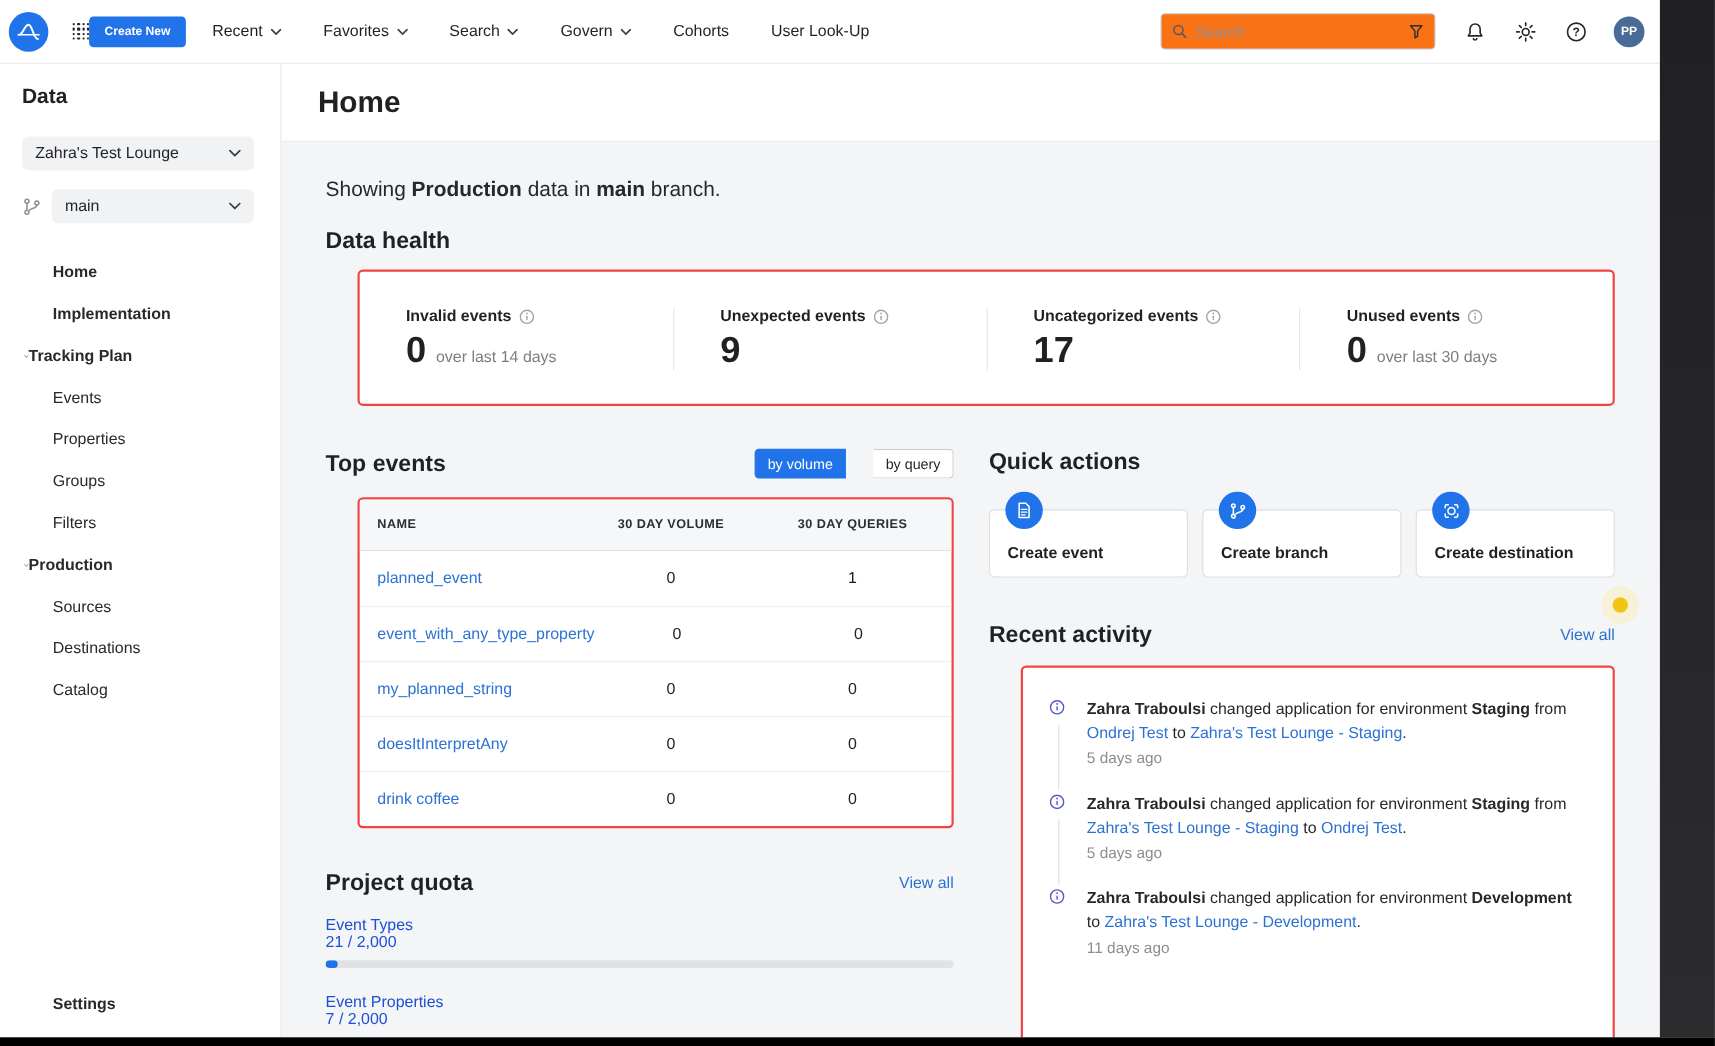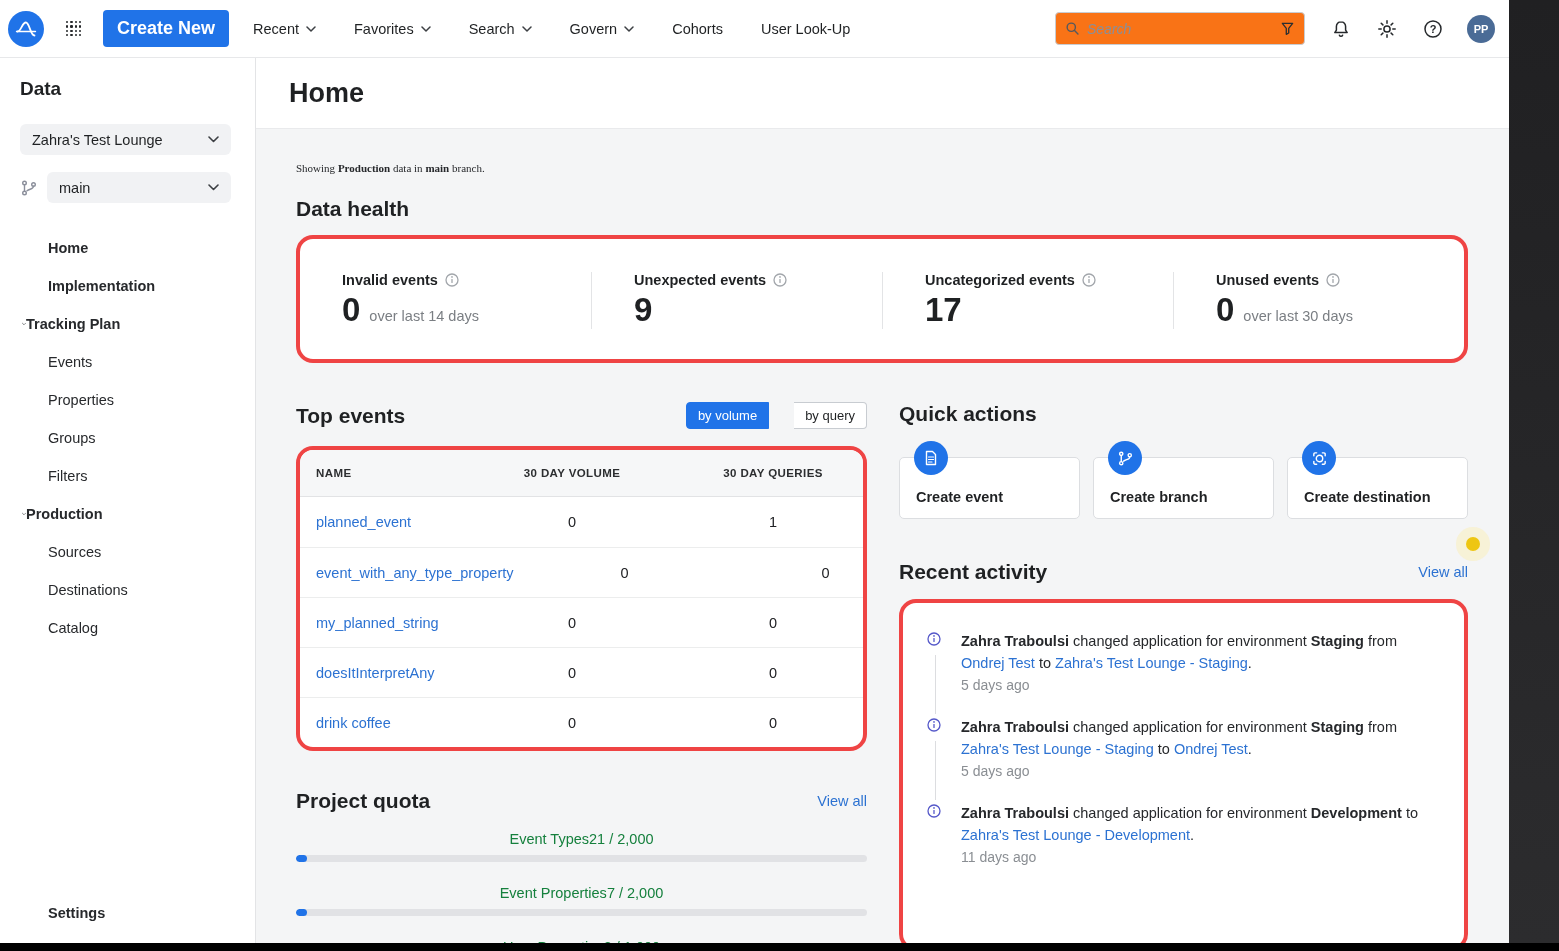--- a/index.html
+++ b/index.html
@@ -8,21 +8,21 @@
   a { text-decoration:none; }
 
   
   .topbar { position:absolute; top:0; left:0; width:1509px; height:58px; background:#fff;
             border-bottom:1px solid #e7e8ea; display:flex; align-items:center; z-index:5; }
   .logo-circle { width:36px; height:36px; border-radius:50%; background:#2073e8; margin-left:8px;
                  display:flex; align-items:center; justify-content:center; flex:0 0 auto; }
   .apps-grid { margin-left:22px; width:15px; height:15px; display:grid;
                grid-template-columns:repeat(4,1fr); grid-template-rows:repeat(4,1fr); gap:2px; }
   .apps-grid i { background:#25272a; border-radius:1px; }
-  .btn-create { margin-left:22px; background:#2073e8; color:#fff; font-size:18px; font-weight:700;
+  .btn-create { background:#2073e8; color:#fff; font-size:11px; font-weight:700;
                 border:none; border-radius:4px; padding:8px 14px; cursor:pointer; }
   .topnav { display:flex; align-items:center; margin-left:24px; gap:38px; }
   .nav-item { display:flex; align-items:center; gap:7px; font-size:14.5px; color:#1f2123; cursor:pointer; }
   .chev { display:flex; align-items:center; color:#3c3f43; }
   .top-right { margin-left:auto; display:flex; align-items:center; margin-right:14px; }
   .searchbox { width:250px; height:33px; border:1px solid #c8ccd1; border-radius:4px; background:#f97316;
                display:flex; align-items:center; padding:0 9px; }
   .searchbox input { border:none; outline:none; flex:1; font-size:14px; font-style:italic; color:#42464b;
                      font-family:"Liberation Sans", sans-serif; background:transparent; margin-left:7px; }
   .searchbox input::placeholder { color:#8a8f98; }
@@ -52,58 +52,58 @@
   .snav-row.t-child  { padding-left:48px; font-weight:400;align-items:center; }
   .snav-row.t-section{ font-weight:700; }
   .side-settings { position:absolute; bottom:22px; left:48px; font-size:14.5px; font-weight:700; color:#27292c; cursor:pointer; }
 
   
   .main { position:absolute; top:58px; left:256px; width:1253px; height:885px; background:#f4f5f6; overflow:hidden; }
   .main-header { background:#fff; height:71px; display:flex; align-items:center; padding-left:33px;
                  border-bottom:1px solid #e9eaec; }
   .page-title { font-size:27px; font-weight:700; color:#1f2123; }
   .content { padding:33px 41px 0 40px; }
-  .intro { font-size:11px; color:#26282b;font-family:Liberation Serif, serif; }
+  .intro { font-size:19px; color:#26282b; }
   .intro b { font-weight:700; }
   .h2 { font-size:21px; font-weight:700; color:#1f2123; }
   .sec-health-title { margin-top:23px; }
 
-  .card { background:#fff; border:4px solid #ef4444; border-radius:17px; }
+  .card { background:#fff; border:2px solid #ef4444; border-radius:5px;margin-left:29px; }
   .health-card { margin-top:14px; display:grid; grid-template-columns:repeat(4,1fr); padding:33px 0 30px; }
   .metric { padding-left:42px; }
   .metric + .metric { border-left:1px solid #e3e4e6; }
   .m-label { font-size:14.5px; font-weight:700; color:#1f2123; display:flex; align-items:center; gap:7px; }
   .m-label .info-ic { color:#a2a6ab; display:flex; }
   .m-value-row { margin-top:3px; display:flex; align-items:baseline; gap:9px; }
   .m-value { font-size:33px; font-weight:700; color:#1f2123; }
   .m-suffix { font-size:14.5px; color:#7a7e83; }
 
   .cols { margin-top:39px; display:grid; grid-template-columns:571px 1fr; column-gap:32px; align-items:start; }
 
   .sec-head { display:flex; align-items:center; justify-content:space-between; position:relative; }
   .toggle { display:flex; font-size:13px;gap:25px; }
   .toggle .opt { padding:5px 11px; border:1px solid #c8ccd1; background:#fff; color:#1f2123; cursor:pointer; }
   .toggle .opt:first-child { border-radius:4px 0 0 4px; }
   .toggle .opt:last-child  { border-radius:0 4px 4px 0; border-left:none; }
   .toggle .opt.active { background:#2073e8; border-color:#2073e8; color:#fff; }
 
   .tbl { margin-top:17px; overflow:hidden; }
-  .t-row { display:grid; grid-template-columns:1fr 150px 180px; align-items:center; height:50px; padding:0 0 0 16px;gap:36px; }
+  .t-row { display:grid; grid-template-columns:1fr 150px 180px; align-items:center; height:50px; padding:0 0 0 16px; }
   .t-head { background:#f6f7f8; height:47px; border-bottom:1px solid #e2e3e5; }
   .t-head span { font-size:11.5px; font-weight:700; letter-spacing:.4px; color:#2c2e30; }
   .t-row > :nth-child(2), .t-row > :nth-child(3) { text-align:center; }
   .t-body .t-row { border-top:1px solid #eceded; font-size:14.5px; }
   .t-body .t-row:first-child { border-top:none; }
   .evt-link { color:#2c72d2; cursor:pointer; }
   .link { color:#2c72d2; font-size:14.5px; cursor:pointer; }
 
   .quota-sec { margin-top:38px; }
   .q-item { margin-top:23px; }
   .q-item:first-child { margin-top:18px; }
-  .q-line { display:flex; justify-content:center; font-size:14.5px; color:#15803d; }
+  .q-line { display:flex; justify-content:center; font-size:14.5px; color:#1d4ed8;flex-direction:column; }
   .q-bar { margin-top:8px; height:7px; border-radius:4px; background:#e1e2e5; overflow:hidden; }
   .q-fill { height:100%; min-width:11px; background:#2073e8; border-radius:4px; }
 
   .qa-cards { margin-top:31px; display:grid; grid-template-columns:repeat(3,1fr); column-gap:13px; }
   .qa-card { position:relative; background:#fff; border:1px solid #dcdee1; border-radius:5px; height:62px; cursor:pointer; }
   .qa-ic { position:absolute; top:-17px; left:14px; width:34px; height:34px; border-radius:50%; background:#2073e8;
            display:flex; align-items:center; justify-content:center; color:#fff; }
   .qa-label { position:absolute; left:16px; bottom:13px; font-size:14.5px; font-weight:700; color:#1f2123; }
 
   .ra-head { margin-top:41px; }

